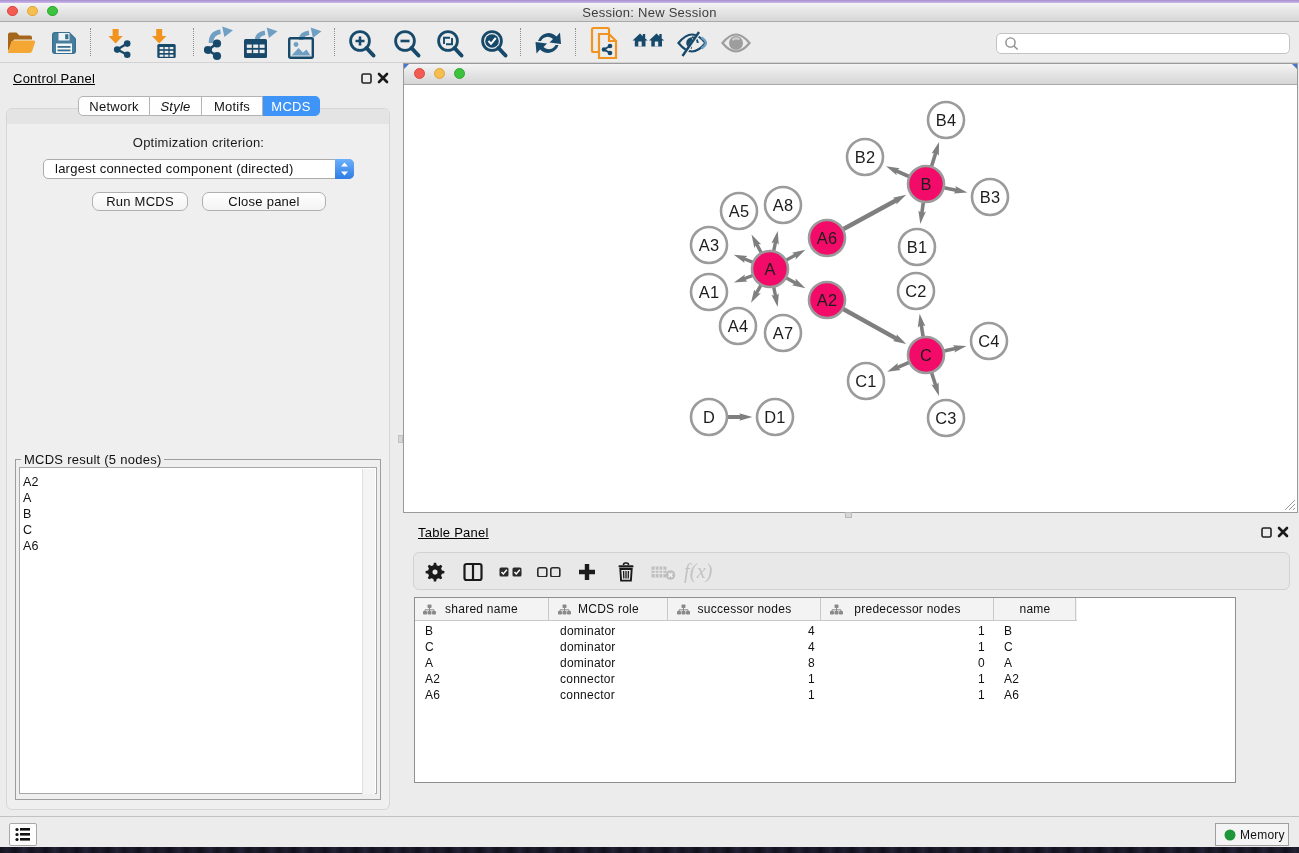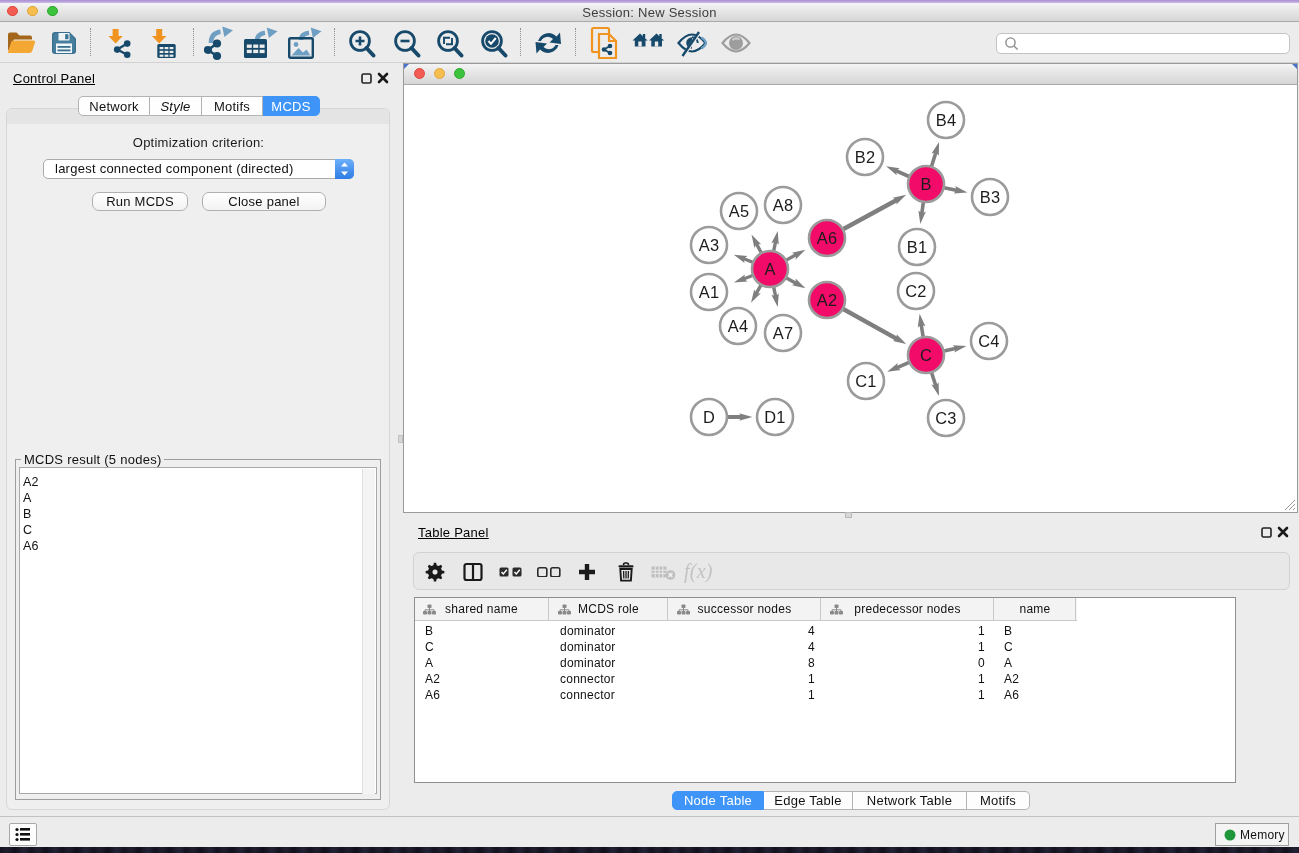--- a/index.html
+++ b/index.html
@@ -484,26 +484,20 @@
         <span style="left:589px;">A2</span>
       </div>
 <div class="trow" style="top:89px;">
         <span style="left:10px;">A6</span>
         <span style="left:145px;">connector</span>
         <span style="left:330px;width:70px;text-align:right;">1</span>
         <span style="left:500px;width:70px;text-align:right;">1</span>
         <span style="left:589px;">A6</span>
       </div>
   </div>
-  <div id="btabs">
-    <div class="tab sel" style="width:92px;">Node Table</div>
-    <div class="tab" style="width:89px;">Edge Table</div>
-    <div class="tab" style="width:114px;">Network Table</div>
-    <div class="tab" style="width:63px;">Motifs</div>
-  </div>
 </div>
 <div class="abs" id="status">
   <div id="listbtn"><svg width="26" height="21" viewBox="0 0 26 21">
         <g fill="#111">
           <circle cx="7" cy="5.5" r="1.6"></circle>
           <circle cx="7" cy="10.5" r="1.6"></circle>
           <circle cx="7" cy="15.5" r="1.6"></circle>
           <rect x="10" y="4" width="10" height="2.6"></rect>
           <rect x="10" y="9" width="10" height="2.6"></rect>
           <rect x="10" y="14" width="10" height="2.6"></rect>

